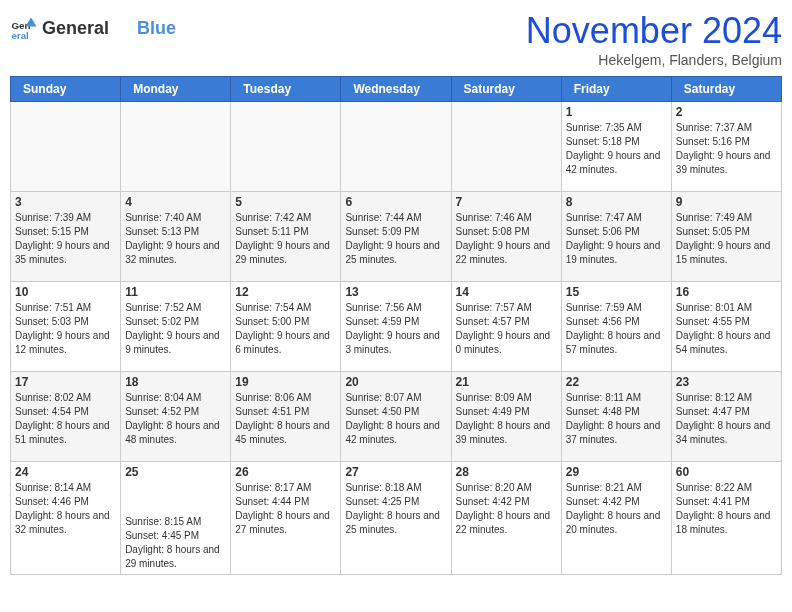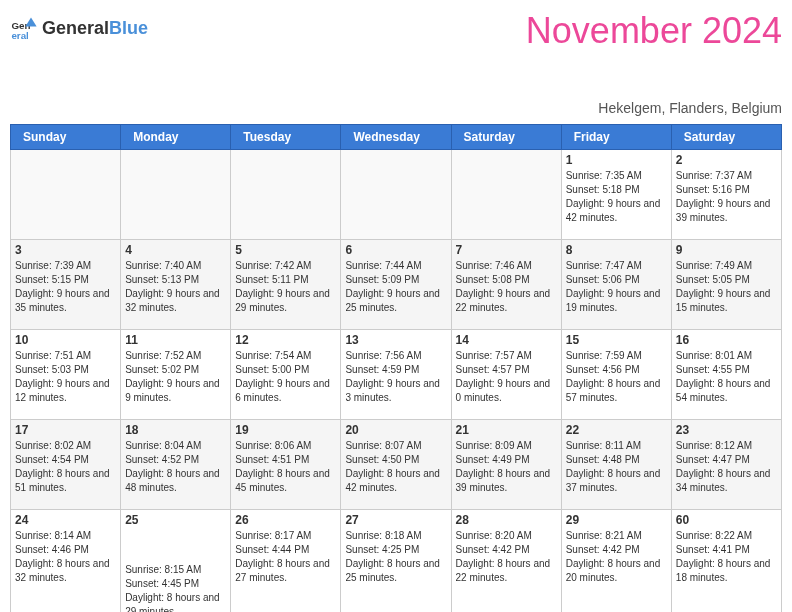--- a/index.html
+++ b/index.html
@@ -35,26 +35,25 @@
     .logo-icon {
       width: 28px;
       height: 28px;
     }
     .title-area {
       text-align: right;
     }
     .month-title {
       font-size: 36px;
       font-weight: normal;
-      color: #ec4899;
+      color: #1d4ed8;
     }
     .subtitle {
       font-size: 14px;
       color: #555;
-      margin-top: 48px;
     }
     table {
       width: 100%;
       border-collapse: collapse;
       table-layout: fixed;
     }
     thead th {
       background-color: #3a7bd5;
       color: #fff;
       font-size: 12px;
@@ -95,21 +94,21 @@
 <body>
 
 <div class="header-area">
   <div class="logo">
     <svg class="logo-icon" viewBox="0 0 40 40">
       <text x="2" y="22" font-size="14" font-weight="bold" fill="#333" font-family="Arial">Gen</text>
       <text x="2" y="36" font-size="14" font-weight="bold" fill="#4a90d9" font-family="Arial">eral</text>
       <polygon points="30,5 38,18 22,18" fill="#4a90d9"></polygon>
     </svg>
     <div>
-      <div style="display:flex; align-items:flex-start;">
+      <div style="display:flex; align-items:flex-start;gap:28px;">
         <span class="logo-text-general">General</span>
         <span class="logo-text-blue">Blue</span>
       </div>
     </div>
   </div>
   <div class="title-area">
     <div class="month-title">November 2024</div>
     <div class="subtitle">Hekelgem, Flanders, Belgium</div>
   </div>
 </div>

